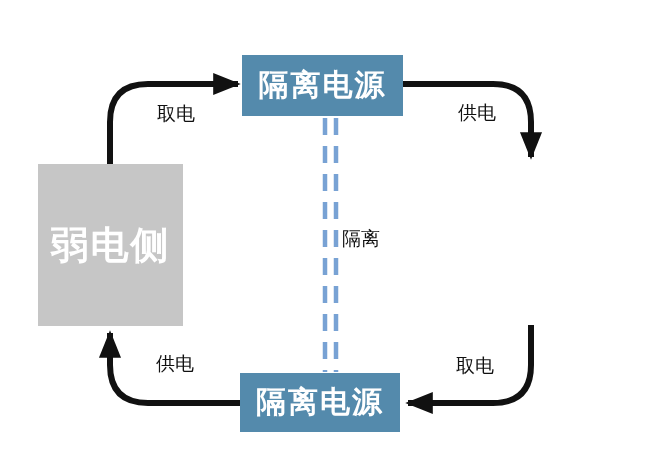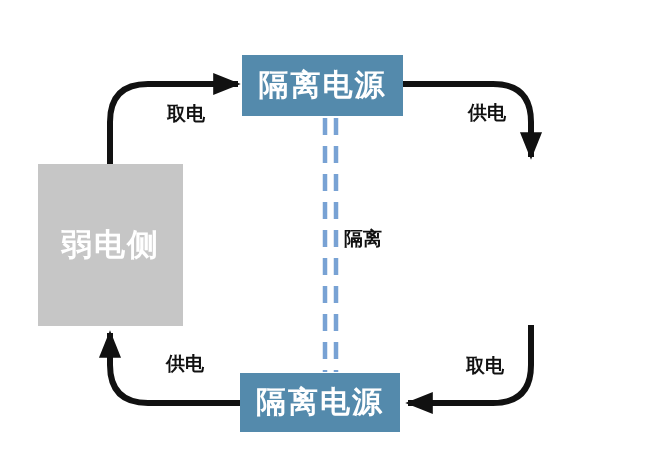--- a/index.html
+++ b/index.html
@@ -32,39 +32,38 @@
   }
   .node-isolator {
     background:var(--c-isolator);
     font-size:30px;
     letter-spacing:2px;
   }
   .node-top    { left:242px; top:55px;  width:161px; height:61px; }
   .node-bottom { left:240px; top:373px; width:160px; height:59px; }
   .node-side {
     background:var(--c-side);
-    font-size:31px;
+    font-size:38px;
     letter-spacing:2px;
   }
   .node-left  { left:38px;  top:164px; width:145px; height:162px; }
   .node-right { left:467px; top:163px; width:160px; height:162px; }
   .edge-label {
     position:absolute;
     transform:translate(-50%,-50%);
     font-size:19px;
-    font-weight:bold;
+    font-weight:normal;
     color:var(--c-label);
     white-space:nowrap;
-    margin-left:10px;
   }
   .lbl-top-left     { left:176px; top:114px; }
   .lbl-top-right    { left:477px; top:113px; }
   .lbl-bottom-left  { left:175px; top:364px; }
   .lbl-bottom-right { left:475px; top:366px; }
-  .lbl-isolation    { left:353px; top:239px; }
+  .lbl-isolation    { left:361px; top:239px; }
 </style>
 </head>
 <body>
 
 <div class="canvas">
 
   <svg class="arrow-layer" width="660" height="469" viewBox="0 0 660 469" xmlns="http://www.w3.org/2000/svg">
     <defs>
       <marker id="ah" viewBox="0 0 10 8" markerWidth="4.6" markerHeight="4.2" refX="9" refY="4" orient="auto">
         <path class="arrowhead-shape" d="M0,0 L10,4 L0,8 Z"></path>

